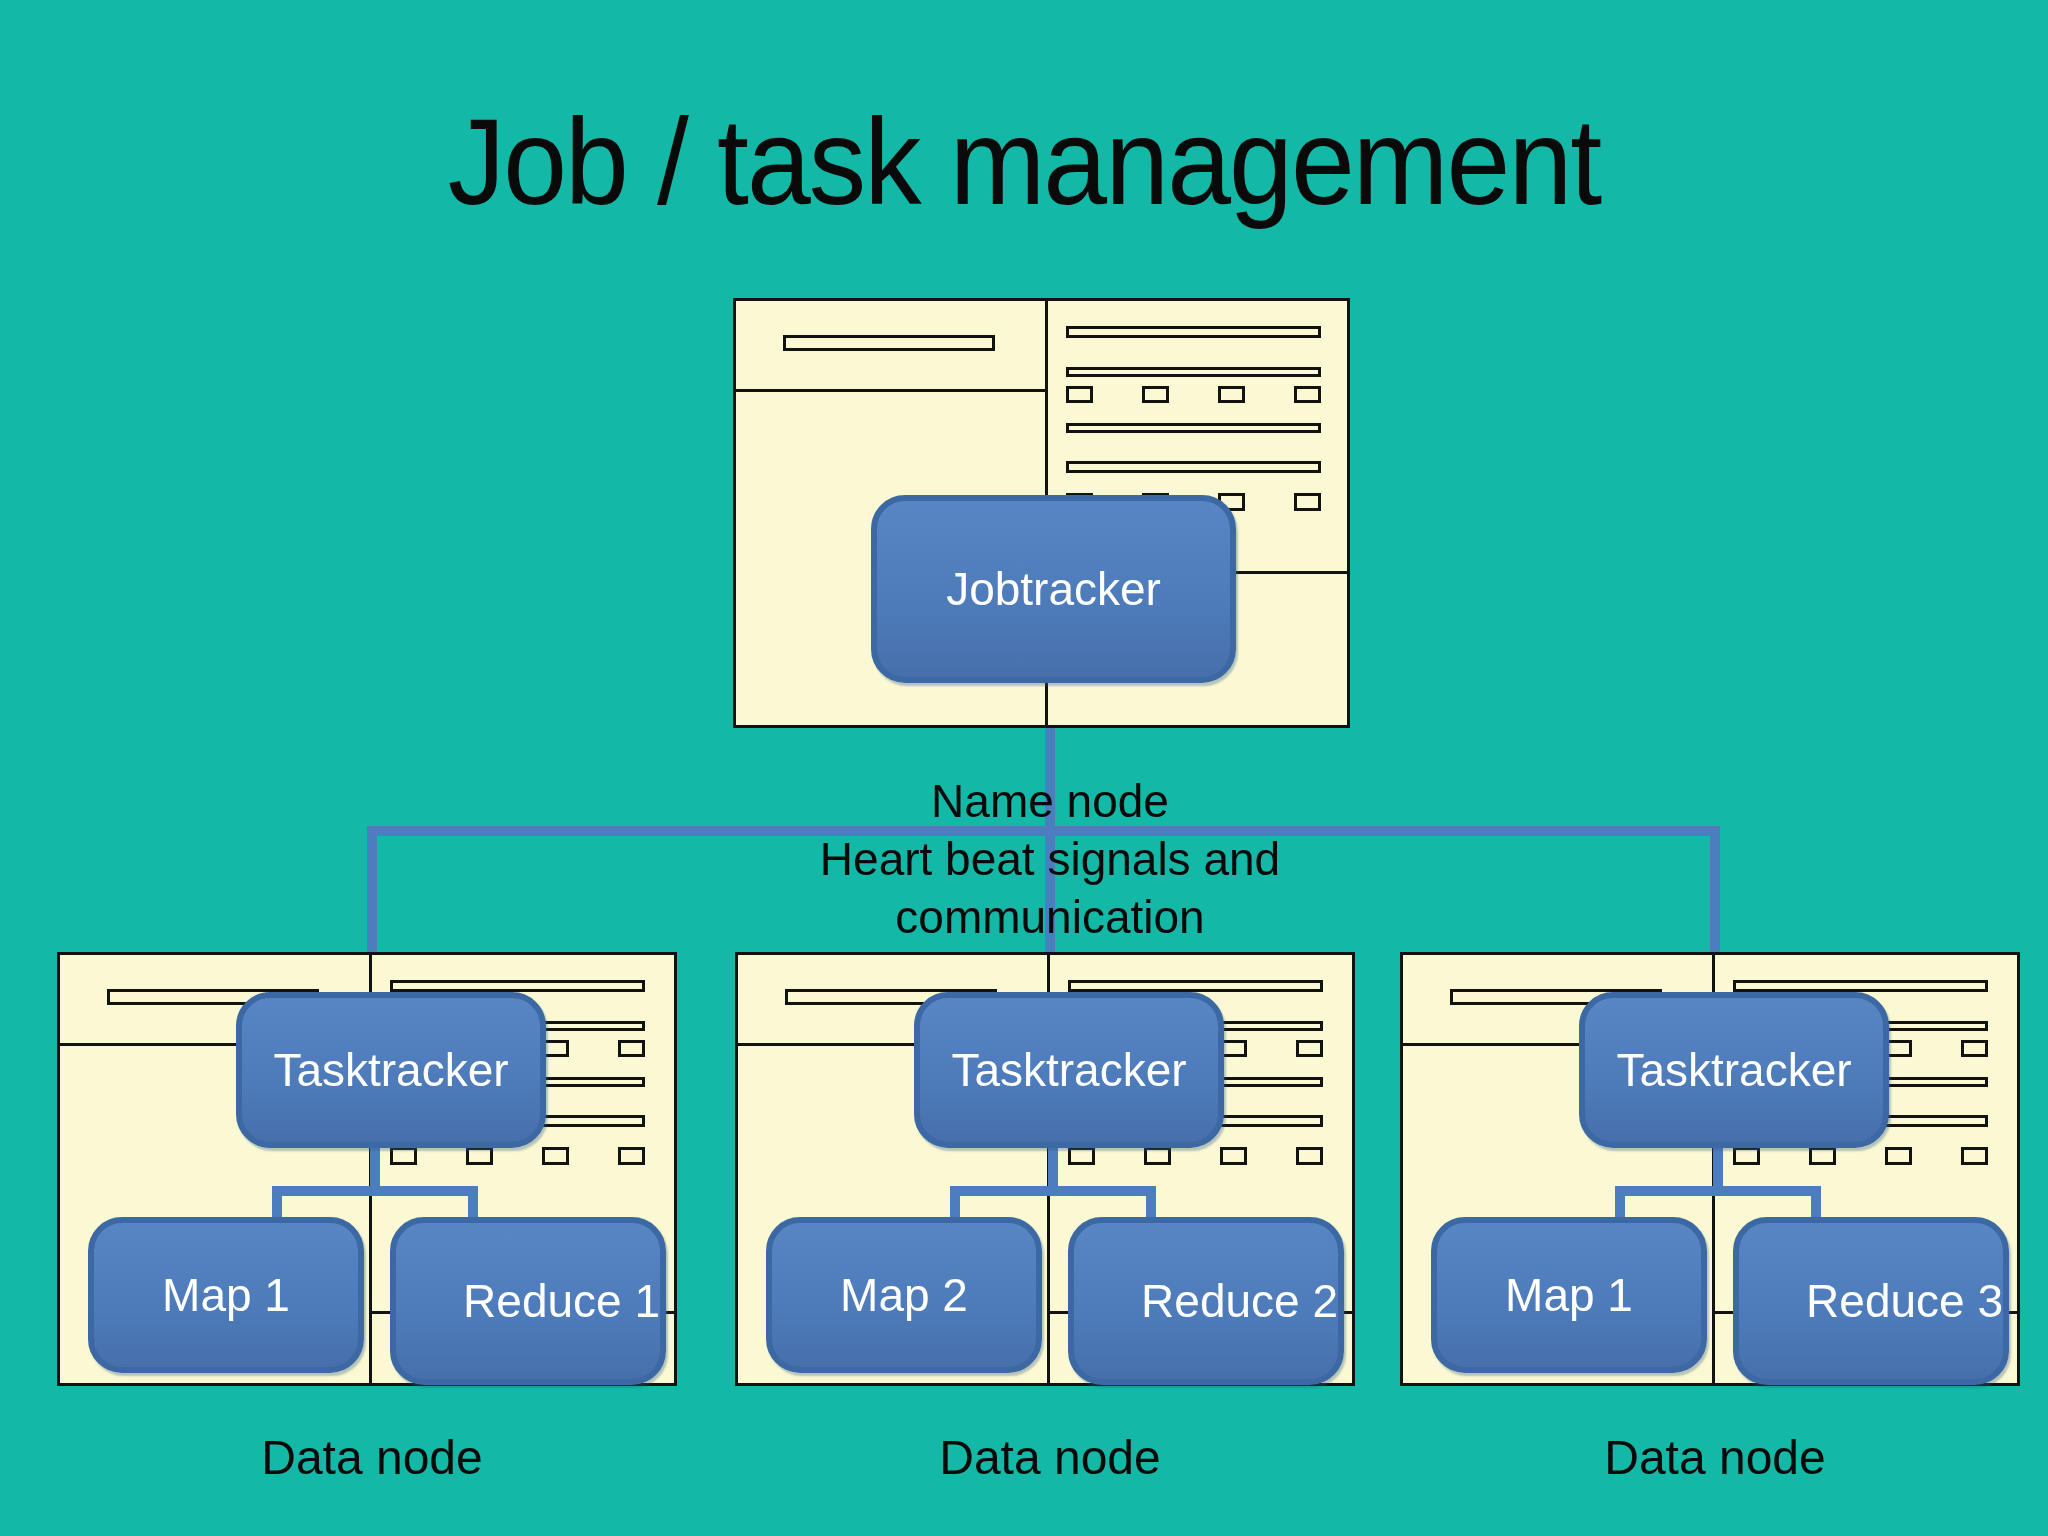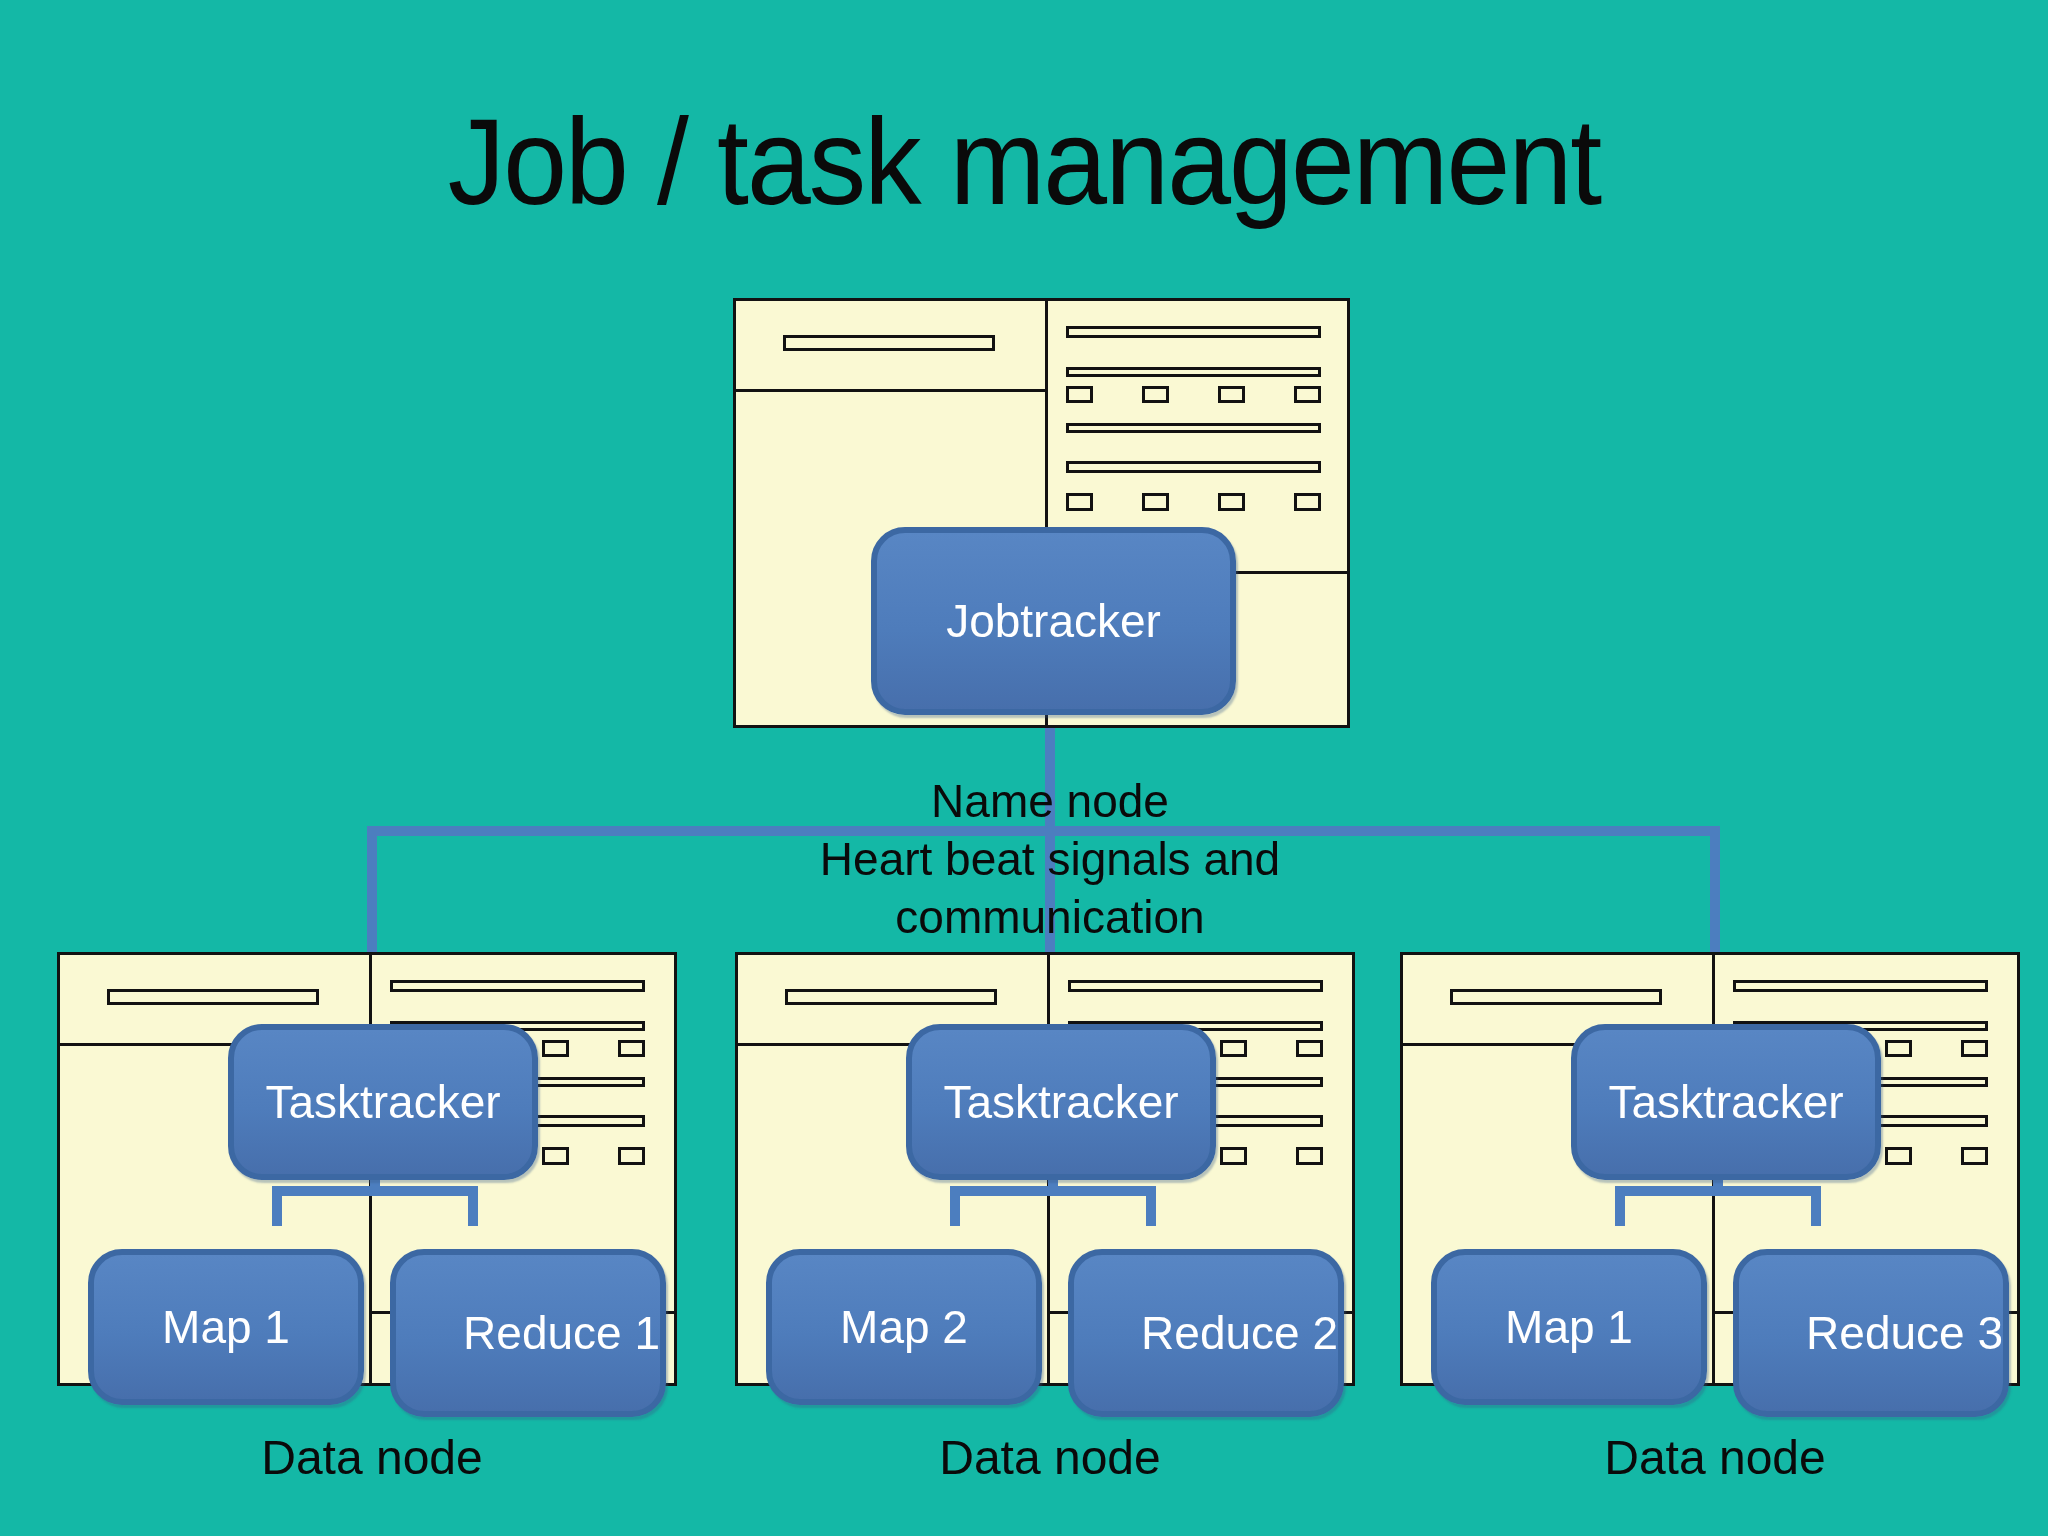--- a/index.html
+++ b/index.html
@@ -47,24 +47,24 @@
   .sqrowA { top:85px;  height:17px; }
   .sqrowB { top:192px; height:18px; }
   .sq { width:27px; height:100%; }
 
   
   .bbox {
     position:absolute; display:flex; align-items:center; justify-content:center;
     color:var(--text-on-blue,#fff); font-size:46px;
     background:linear-gradient(180deg, var(--blue-fill-light,#5886C4) 0%, var(--blue-fill,#4E7CBB) 55%, #476FAC 100%);
     border:6px solid var(--blue-border,#3C68A3); border-radius:34px;
-    box-sizing:border-box; box-shadow:2px 3px 2px rgba(56,93,138,.35);margin-top:32px;
+    box-sizing:border-box; box-shadow:2px 3px 2px rgba(56,93,138,.35);
   }
   .jobtracker { left:135px; top:194px; width:365px; height:188px; }
-  .ttbox  { left:168px; top:37px;  width:310px; height:156px;align-items:center; }
+  .ttbox  { left:176px; top:37px;  width:310px; height:156px;align-items:center; }
   .mapbox { left:28px;  top:262px; width:276px; height:156px; }
   .redbox { left:330px; top:262px; width:276px; height:168px;justify-content:flex-end; }
 
   
   .el { position:absolute; background:var(--connector,#4C7EBF); }
   .el-stem   { left:310px; top:193px; width:10px;  height:48px; }
   .el-branch { left:212px; top:231px; width:206px; height:10px; }
   .el-dl     { left:212px; top:231px; width:10px;  height:40px; }
   .el-dr     { left:408px; top:231px; width:10px;  height:40px; }
 

